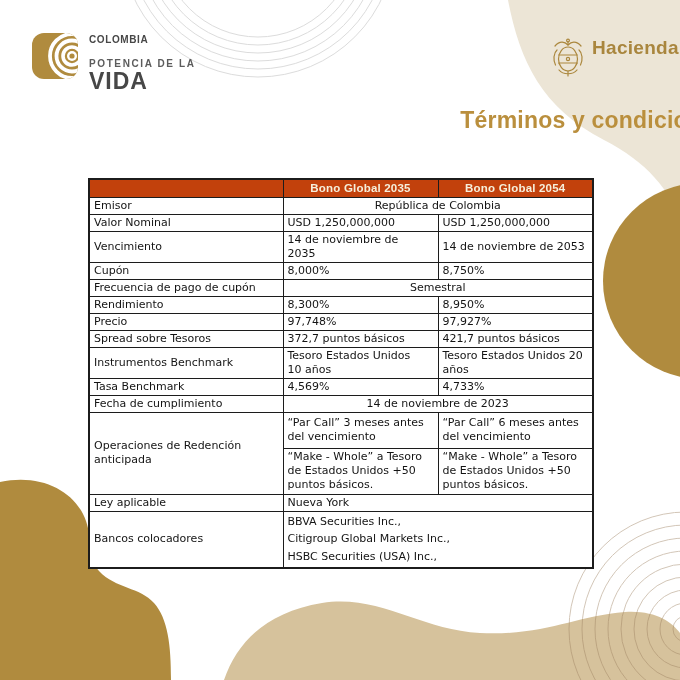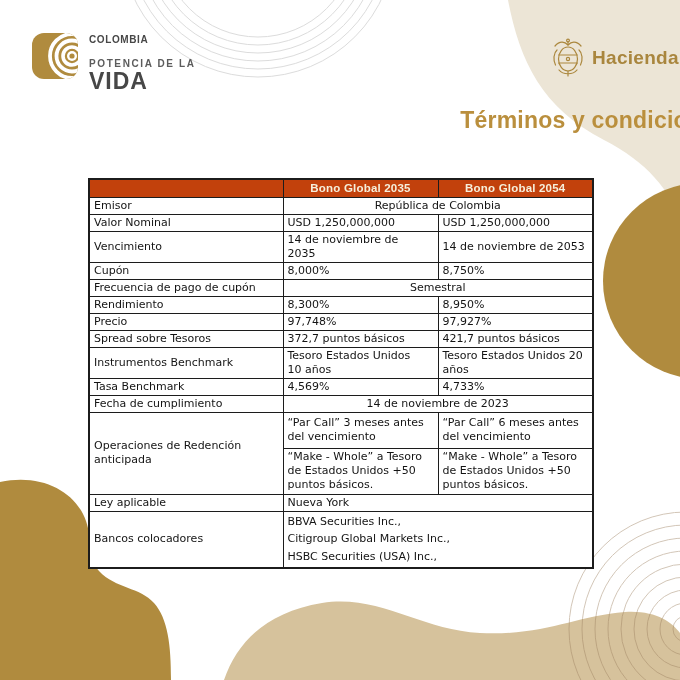--- a/index.html
+++ b/index.html
@@ -11,21 +11,21 @@
   #decor{z-index:0;pointer-events:none;}
   #content{z-index:1;}
 
   
   .brand{position:absolute;left:32px;top:33px;display:flex;align-items:flex-start;gap:11px;}
   .brand-text{line-height:1;padding-top:2px;}
   .brand-l1{font-size:10px;font-weight:700;color:#474747;letter-spacing:.6px;}
   .brand-l2{font-size:10px;font-weight:700;color:#5c5c5c;letter-spacing:1.6px;margin-top:14px;}
   .brand-l3{font-size:23px;font-weight:800;color:#474747;letter-spacing:1px;margin-top:1px;}
 
-  .hacienda{position:absolute;left:551px;top:37px;display:flex;align-items:center;gap:7px;}
+  .hacienda{position:absolute;left:551px;top:37px;display:flex;gap:7px;}
   .hacienda-label{font-size:19px;font-weight:700;color:#a9863e;letter-spacing:.3px;}
 
   
   .page-title{
     position:absolute;top:107px;left:0;width:100%;text-align:right;
     font-size:23px;font-weight:800;color:#ba8f3d;line-height:1.18;letter-spacing:.2px;margin-left:48px;
   }
 
   
   .table-wrap{position:absolute;left:88px;top:178px;}

